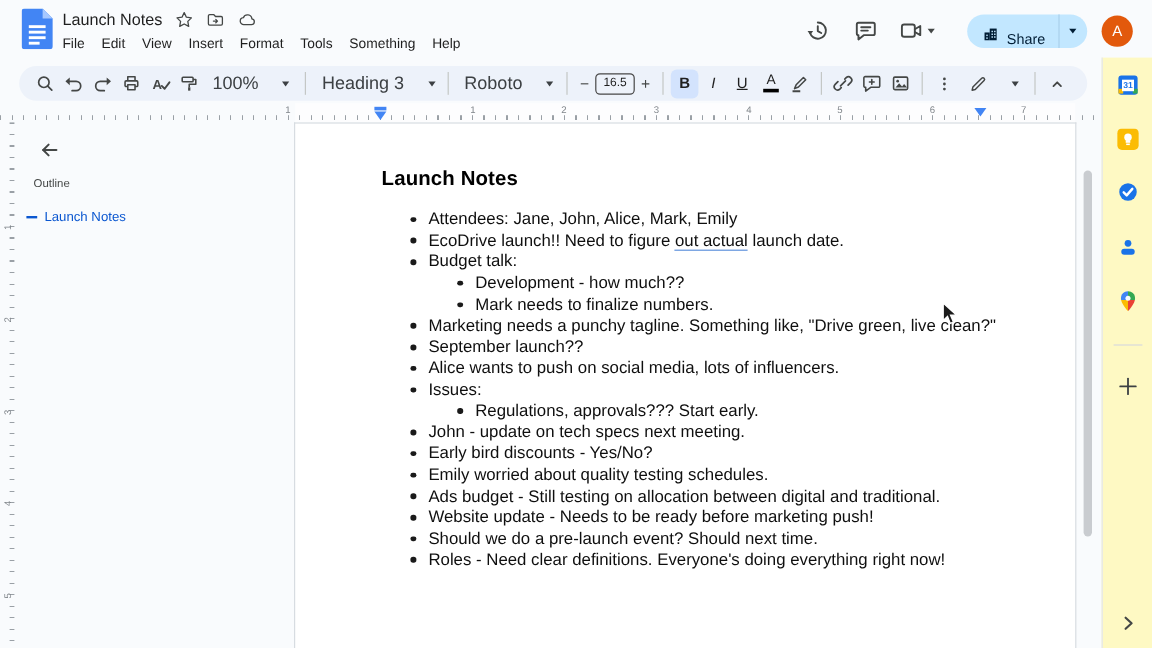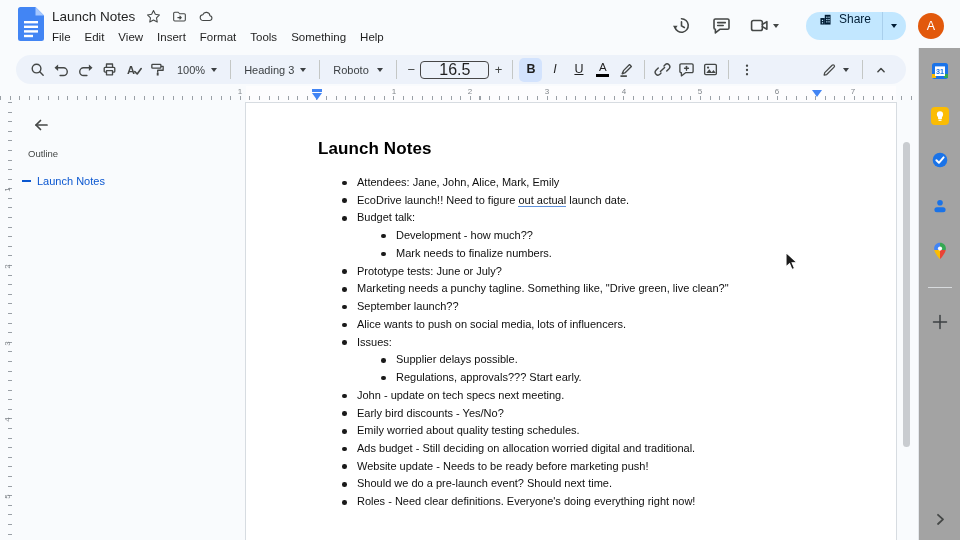--- a/index.html
+++ b/index.html
@@ -9,32 +9,32 @@
   .topbar{position:absolute;left:0;top:0;width:960px;height:48px;background:#f9fbfd}
   .docs-logo{position:absolute;left:18px;top:7px}
   .title-area{position:absolute;left:52px;top:7px}
   .title-row{display:flex;align-items:center;gap:11px;height:18px}
   .doc-title{font-size:13.5px;font-weight:500;color:#1f1f1f}
   .title-ico{display:flex;color:#444746}
   .menu-bar{display:flex;margin-left:-7px;margin-top:4px}
   .menu-item{font-size:11.5px;color:#1f1f1f;padding:2px 7px;border-radius:9px}
   .tb-ico{position:absolute;display:flex;align-items:center;gap:4px;color:#444746}
   .share-btn{position:absolute;left:806px;top:12px;height:28px;border-radius:14px;background:#c2e7ff;display:flex;align-items:center;color:#001d35}
-  .share-main{display:flex;align-items:flex-start;gap:7px;padding:0 11px 0 13px;height:100%;border-right:1px solid #a9cfec}
+  .share-main{display:flex;align-items:flex-end;gap:7px;padding:0 11px 0 13px;height:100%;border-right:1px solid #a9cfec}
   .share-label{font-size:12px;font-weight:500}
   .share-caret{padding:0 9px 0 8px;display:flex;align-items:center;height:100%}
   .avatar{position:absolute;left:918px;top:13px;width:26px;height:26px;border-radius:50%;background:#e2590c;color:#fff;font-size:12.5px;font-weight:500;display:flex;align-items:center;justify-content:center}
   .caret{width:0;height:0;border-left:3.5px solid transparent;border-right:3.5px solid transparent;border-top:4px solid currentColor}
   
   .toolbar{position:absolute;left:16px;top:55px;width:890px;height:29px;background:#edf2fa;border-radius:15px;display:flex;align-items:center;padding:0 14px 0 10px;gap:1px}
   .tbtn{min-width:23px;height:24px;display:flex;align-items:center;justify-content:center;border-radius:5px;color:#444746}
   .tbtn.active{background:#d3e3fd}
   .tsep{width:1px;height:19px;background:#c4c7c5;margin:0 5px;flex:none}
-  .tdrop{display:flex;align-items:center;gap:6px;padding:0 7px;height:24px;color:#3c4043;font-size:11px;white-space:nowrap}
-  .fs-box{min-width:26px;height:18px;border:1px solid #474747;border-radius:4px;display:flex;align-items:center;justify-content:center;font-size:16px;color:#1f1f1f;padding:0 18px}
+  .tdrop{display:flex;align-items:center;gap:20px;padding:0 7px;height:24px;color:#3c4043;font-size:15px;white-space:nowrap}
+  .fs-box{min-width:26px;height:18px;border:1px solid #474747;border-radius:4px;display:flex;align-items:center;justify-content:center;font-size:10px;color:#1f1f1f;padding:0 6px}
   .pm{font-size:13px;color:#444746;min-width:16px;text-align:center}
   .fmt{font-size:12.5px;color:#1f1f1f;line-height:1}
   .fmt.b{font-weight:700}.fmt.i{font-style:italic}.fmt.u{text-decoration:underline}
   .fmt-a{display:flex;flex-direction:column;align-items:center;line-height:1}
   .fmt-a .bar{width:13px;height:3px;background:#000;margin-top:1px}
   .spacer{flex:1}
   
   .hruler{position:absolute;left:0;top:86px;width:916px;height:16px}
   .hruler .pagezone{position:absolute;left:246px;top:0;width:650px;height:16px;background:#fdfdfe}
   .hruler .ticks{position:absolute;left:0;right:0;bottom:2px;height:4px;background:repeating-linear-gradient(to right,#9aa0a6 0 1px,transparent 1px 9.59px)}
@@ -49,28 +49,28 @@
   .outline-back{position:absolute;left:32px;top:116px;color:#444746}
   .outline-title{position:absolute;left:28px;top:148px;font-size:9.5px;color:#444746}
   .outline-list{position:absolute;left:22px;top:175px}
   .outline-item{display:flex;align-items:center;gap:6px}
   .outline-dash{width:9px;height:2px;background:#0b57d0}
   .outline-label{font-size:11px;font-weight:500;color:#0b57d0}
   
   .page{position:absolute;left:245px;top:102px;width:652px;height:440px;background:#fff;border:1px solid #d7dce1;border-bottom:none;overflow:hidden}
   .doc-heading{margin:36px 0 0 72px;font-size:17px;font-weight:700;color:#000;letter-spacing:.1px}
   .bullet-list{margin-top:15px}
-  .bullet{position:relative;padding-left:111px;line-height:17.74px;font-size:11px;color:#0f0f0f;white-space:nowrap}
+  .bullet{position:relative;padding-left:111px;line-height:17.74px;font-size:14px;color:#0f0f0f;white-space:nowrap}
   .bullet::before{content:"";position:absolute;left:96px;top:6.7px;width:4.6px;height:4.6px;border-radius:50%;background:#1a1a1a}
   .bullet.l2{padding-left:150px}
   .bullet.l2::before{left:135px}
   .grammar{border-bottom:1.6px solid #5f92dd}
   .scroll-thumb{position:absolute;left:903px;top:142px;width:7px;height:305px;background:#c9ccd0;border-radius:4px}
   
-  .rightbar{position:absolute;right:0;top:48px;width:42px;height:492px;background:#a3a3a3;border-left:1px solid #e4e7eb}
+  .rightbar{position:absolute;right:0;top:48px;width:42px;height:492px;background:#fef9c3;border-left:1px solid #e4e7eb}
   .sp-ico{position:absolute;left:12px;width:18px;height:18px;display:flex}
   .sp-div{position:absolute;left:9px;top:239px;width:24px;height:1px;background:#d7dadd}
   .cursor{position:absolute;left:785px;top:252px;pointer-events:none}
 </style>
 </head>
 <body>
 
 <div class="topbar">
   <div class="docs-logo">
     <svg width="26" height="34" viewBox="0 0 26 34">
@@ -333,31 +333,29 @@
   </div>
 
 <div class="page">
   <div class="doc-heading">Launch Notes</div>
   <div class="bullet-list">
       <div class="bullet l1"><span>Attendees: Jane, John, Alice, Mark, Emily</span></div>
       <div class="bullet l1"><span>EcoDrive launch!! Need to figure </span><span class="grammar">out actual</span><span> launch date.</span></div>
       <div class="bullet l1"><span>Budget talk:</span></div>
       <div class="bullet l2"><span>Development - how much??</span></div>
       <div class="bullet l2"><span>Mark needs to finalize numbers.</span></div>
-      <div class="bullet l1"><span>Prototype tests: June or July?</span></div>
       <div class="bullet l1"><span>Marketing needs a punchy tagline. Something like, "Drive green, live clean?"</span></div>
       <div class="bullet l1"><span>September launch??</span></div>
       <div class="bullet l1"><span>Alice wants to push on social media, lots of influencers.</span></div>
       <div class="bullet l1"><span>Issues:</span></div>
-      <div class="bullet l2"><span>Supplier delays possible.</span></div>
       <div class="bullet l2"><span>Regulations, approvals??? Start early.</span></div>
       <div class="bullet l1"><span>John - update on tech specs next meeting.</span></div>
       <div class="bullet l1"><span>Early bird discounts - Yes/No?</span></div>
       <div class="bullet l1"><span>Emily worried about quality testing schedules.</span></div>
-      <div class="bullet l1"><span>Ads budget - Still deciding on allocation worried digital and traditional.</span></div>
+      <div class="bullet l1"><span>Ads budget - Still testing on allocation between digital and traditional.</span></div>
       <div class="bullet l1"><span>Website update - Needs to be ready before marketing push!</span></div>
       <div class="bullet l1"><span>Should we do a pre-launch event? Should next time.</span></div>
       <div class="bullet l1"><span>Roles - Need clear definitions. Everyone's doing everything right now!</span></div>
     </div>
 </div>
 <div class="scroll-thumb"></div>
 
 <div class="rightbar">
   <span class="sp-ico" style="top:14px">
     <svg width="18" height="18" viewBox="0 0 18 18">

